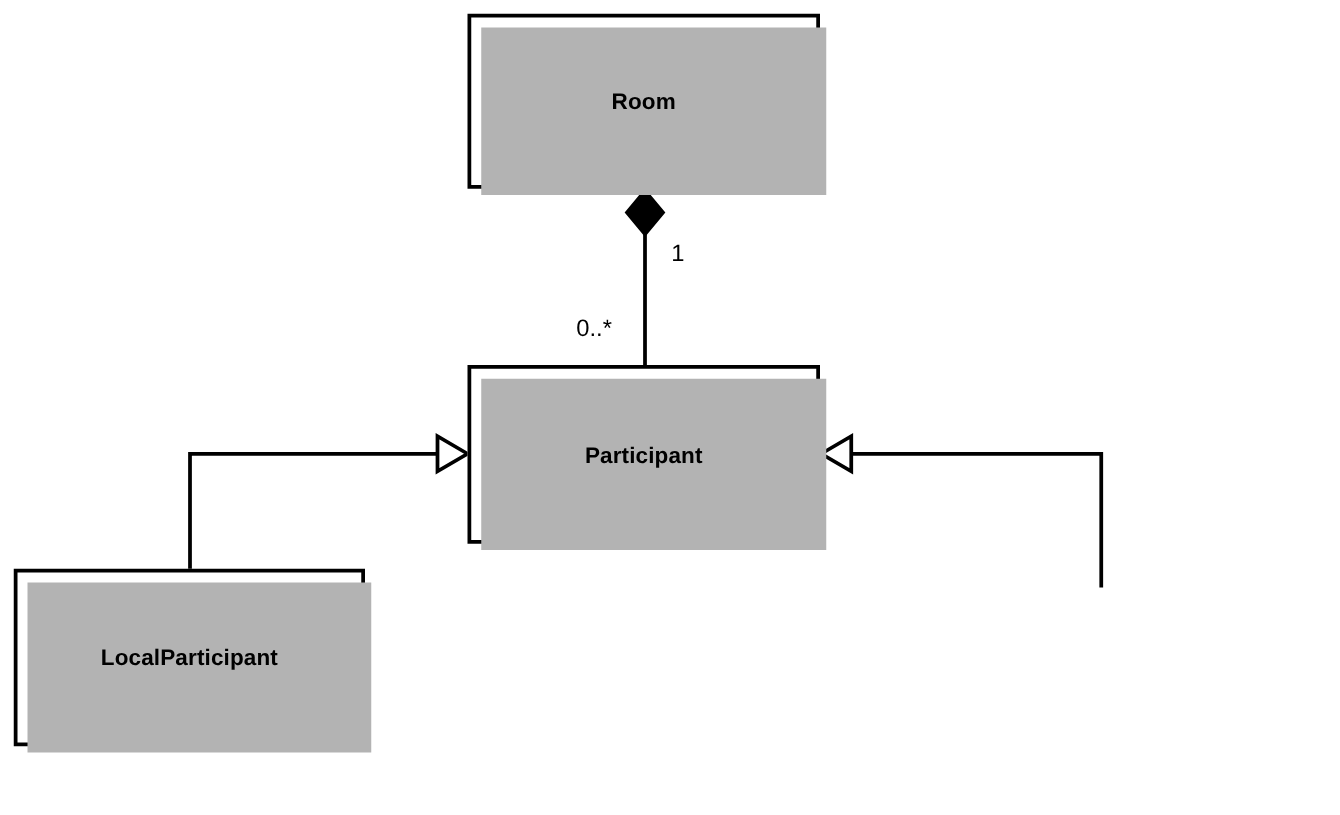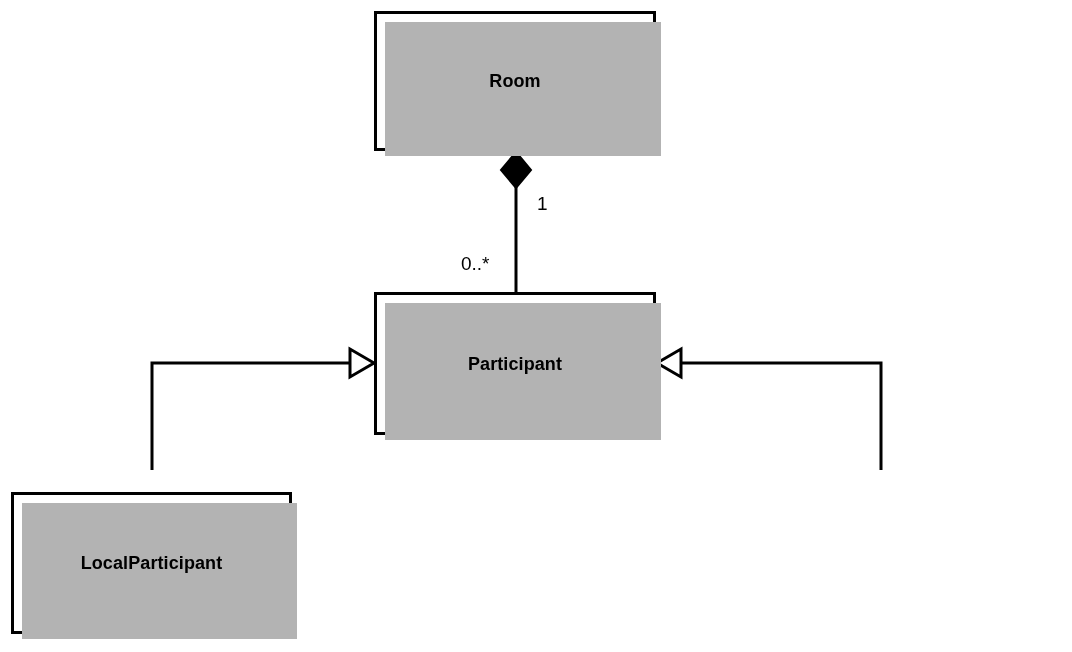--- a/index.html
+++ b/index.html
@@ -94,18 +94,18 @@
   <div class="mult-label" style="left:461px; top:254px;">0..*</div>
 
   <div class="uml-class" style="left:374px; top:11px; width:282px; height:140px;">
     <span class="uml-class-name">Room</span>
   </div>
 
   <div class="uml-class" style="left:374px; top:292px; width:282px; height:143px;">
     <span class="uml-class-name">Participant</span>
   </div>
 
-  <div class="uml-class" style="left:11px; top:492px; width:281px; height:142px;">
+  <div class="uml-class" style="left:11px; top:455px; width:281px; height:142px;">
     <span class="uml-class-name">LocalParticipant</span>
   </div>
 
 
 </div>
 
 </body></html>

